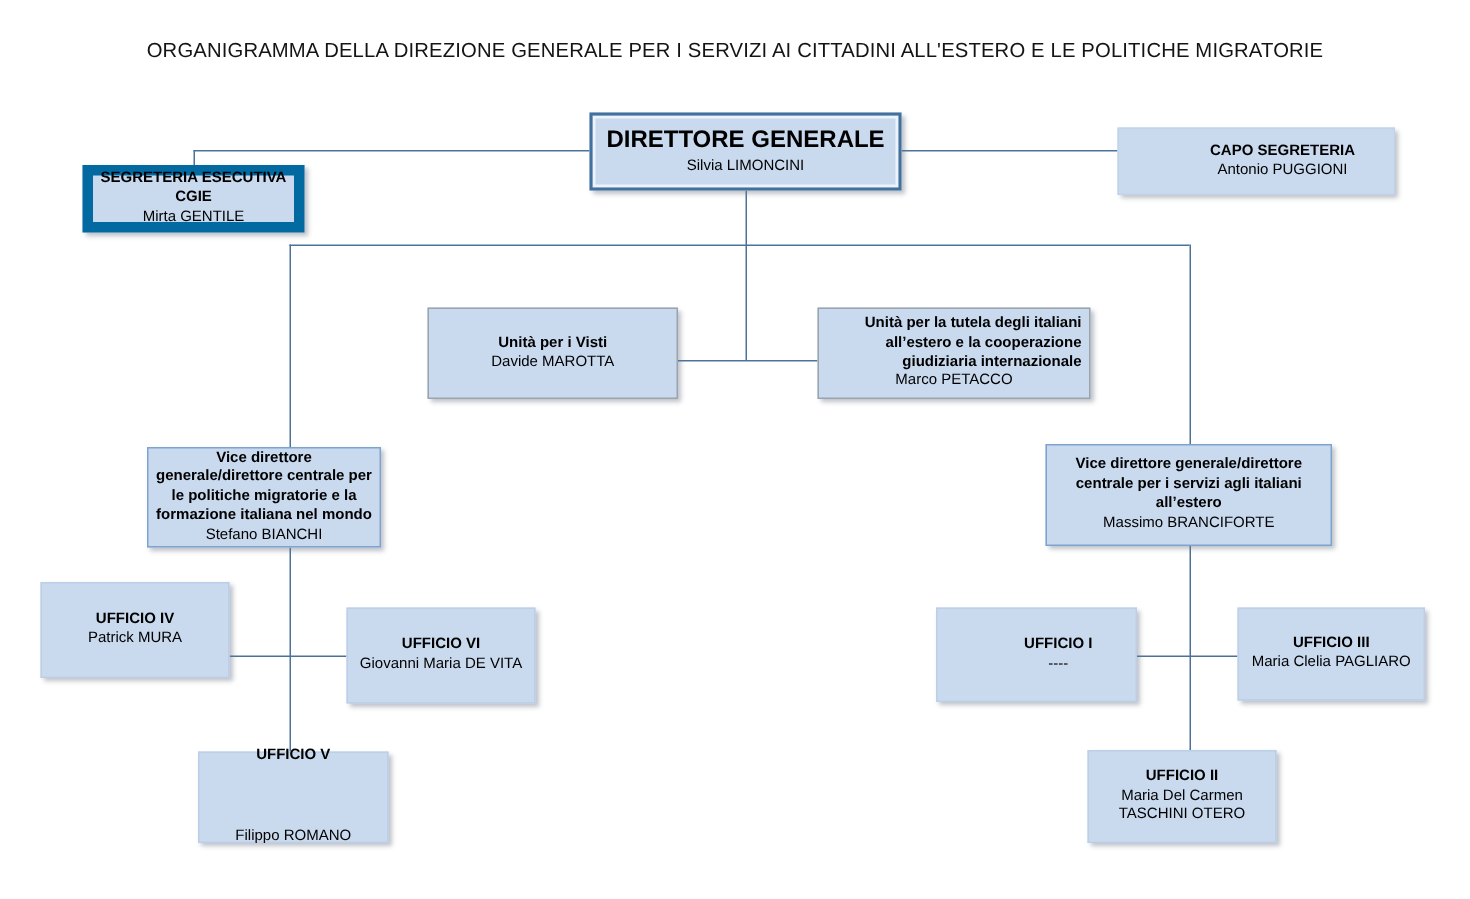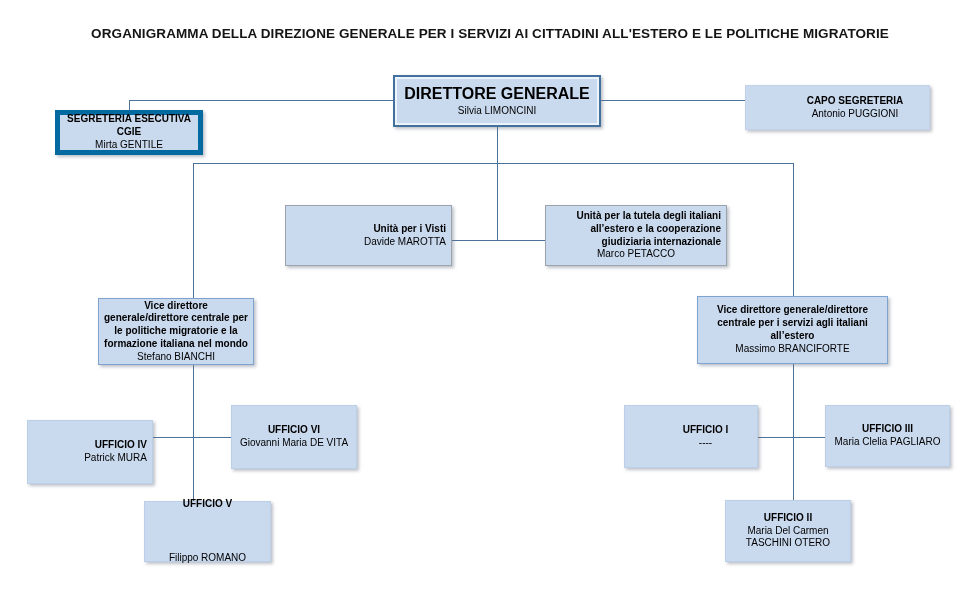--- a/index.html
+++ b/index.html
@@ -9,21 +9,21 @@
     width:980px; height:599px;
     background:#ffffff;
     overflow:hidden;
   }
   .chart-title {
     position:absolute;
     top:26px; left:0;
     width:100%;
     text-align:center;
     font-size:13.5px;
-    font-weight:bold;
+    font-weight:normal;
     color:#141414;
     letter-spacing:0.1px;
   }
   .box {
     position:absolute;
     box-sizing:border-box;
     background:#c9d9ee;
     display:flex;
     flex-direction:column;
     justify-content:center;
@@ -34,29 +34,29 @@
     box-shadow:2px 2px 3px rgba(110,120,135,0.45);
   }
   .role   { font-weight:bold; font-size:10px; line-height:1.28; }
   .person { font-weight:normal; font-size:10px; line-height:1.28; }
 
   
   .dg      { left:393px; top:75px;  width:208px; height:52px;
              border:2px solid #41719c;
              box-shadow: inset 0 0 0 2px #edf3fa, 2px 2px 3px rgba(110,120,135,0.45); }
   .dg .role { font-size:16px; }
-  .seg     { left:55px;  top:110px; width:148px; height:45px; border:5px solid #0369a1; }
+  .seg     { left:55px;  top:110px; width:148px; height:45px; border:7px solid #0369a1; }
   .capo    { left:745px; top:85px;  width:185px; height:45px; border:1px solid #c2d2e8;padding-left:40px; }
-  .visti   { left:285px; top:205px; width:167px; height:61px; border:1px solid #9ba3ac;align-items:flex-end; }
+  .visti   { left:285px; top:205px; width:167px; height:61px; border:1px solid #9ba3ac; }
   .tutela  { left:545px; top:205px; width:182px; height:61px; border:1px solid #9ba3ac;text-align:right; }
   .vice-l  { left:98px;  top:298px; width:156px; height:67px; border:1px solid #7ea3cf; }
   .vice-r  { left:697px; top:296px; width:191px; height:68px; border:1px solid #7ea3cf; }
-  .uff4    { left:27px;  top:420px; width:126px; height:64px; border:1px solid #bccfe8;align-items:flex-end; }
+  .uff4    { left:27px;  top:388px; width:126px; height:64px; border:1px solid #bccfe8; }
   .uff6    { left:231px; top:405px; width:126px; height:64px; border:1px solid #bccfe8; }
-  .uff5    { left:144px; top:501px; width:127px; height:61px; border:1px solid #bccfe8;gap:41px; }
+  .uff5    { left:132px; top:501px; width:127px; height:61px; border:1px solid #bccfe8;gap:41px; }
   .uff1    { left:624px; top:405px; width:134px; height:63px; border:1px solid #bccfe8;padding-left:34px; }
   .uff3    { left:825px; top:405px; width:125px; height:62px; border:1px solid #bccfe8;align-items:center; }
   .uff2    { left:725px; top:500px; width:126px; height:62px; border:1px solid #bccfe8; }
 
   
   .hline, .vline { position:absolute; background:#4d7299; }
   .hline { height:1px; }
   .vline { width:1px; }
   .l1  { left:129px; top:100px; width:264px; }
   .l2  { left:129px; top:100px; height:10px; }

